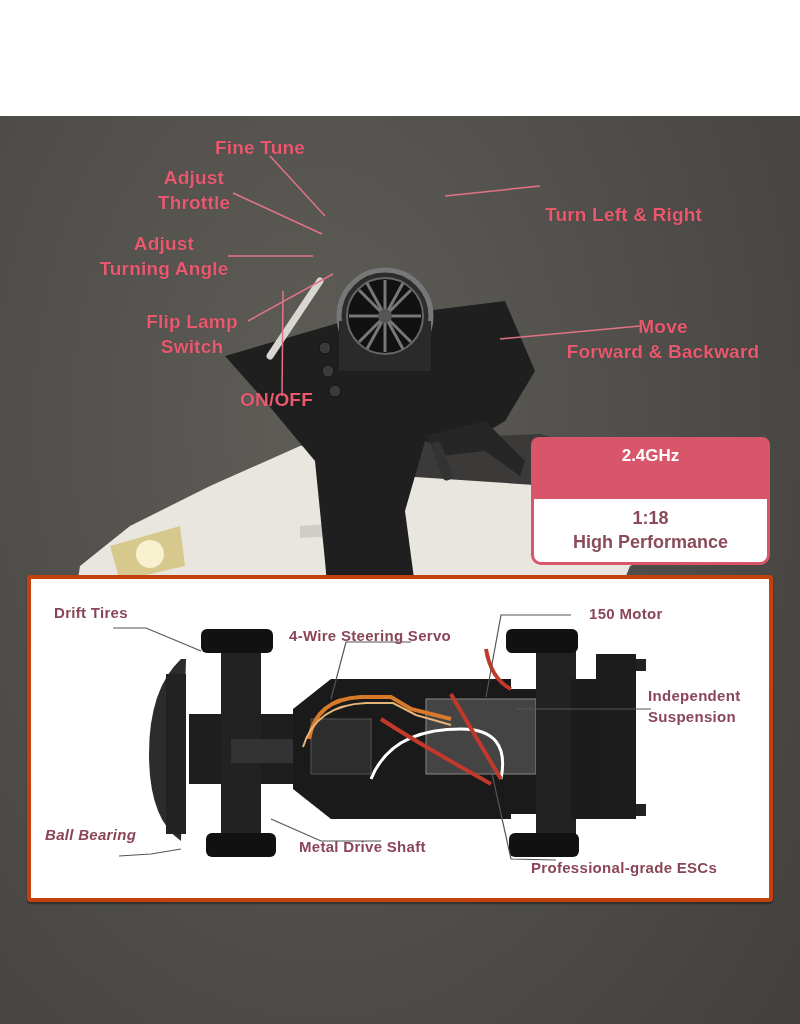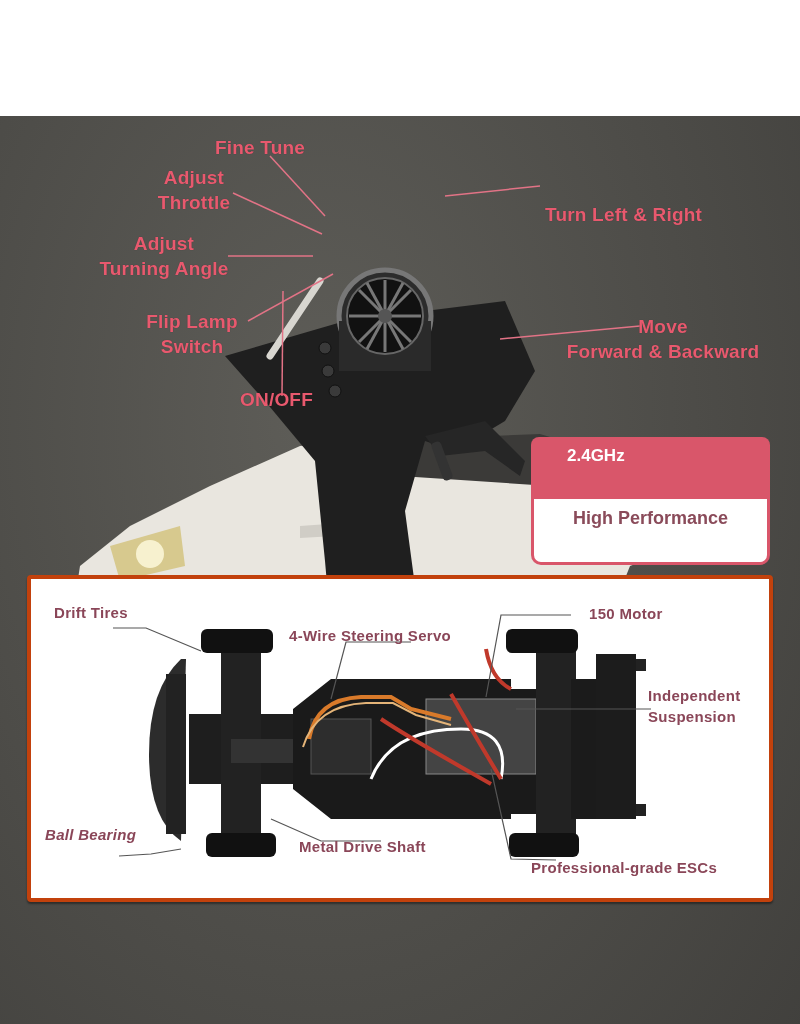--- a/index.html
+++ b/index.html
@@ -27,21 +27,21 @@
     line-height: 24px; text-align: center; letter-spacing: 0.2px;
     text-shadow: 0 0 1px rgba(0,0,0,0.3);
     white-space: nowrap;
   }
   .leaders { position: absolute; left: 0; top: 0; width: 800px; height: 800px; pointer-events: none; }
 
   .badge-red {
     position: absolute; left: 531px; top: 437px; width: 239px; height: 62px;
     background: #d9566a; border-radius: 8px 8px 0 0;
     color: #fff; font-weight: bold; font-size: 17px; line-height: 23px;
-    padding-top: 7px; padding-left: 36px;
+    text-align: center; padding-top: 7px;
   }
   .badge-white {
     position: absolute; left: 531px; top: 499px; width: 239px; height: 66px;
     background: #ffffff; border: 3px solid #d9566a; border-top: none; border-radius: 0 0 10px 10px;
     color: #8a4b5a; font-weight: bold; font-size: 18px; line-height: 24px;
     text-align: center; padding-top: 7px;
   }
 
   .chassis-panel {
     position: absolute; left: 27px; top: 575px; width: 746px; height: 327px;
@@ -126,20 +126,21 @@
   <div class="callout" style="left:240px; top:272px;">ON/OFF</div>
   <div class="callout" style="left:545px; top:60px;margin-top:27px;">Turn Left &amp; Right</div>
   <div class="callout" style="left:552px; top:224px; width:222px;">Forward &amp; Backward</div>
   <div class="callout" style="left:552px; top:199px; width:222px;">Move</div>
 </div>
 
 <div class="badge-red">
   <div>2.4GHz</div>
 </div>
 <div class="badge-white">
+  <div>1:18</div>
   <div>High Performance</div>
 </div>
 
 <div class="chassis-panel">
   <svg class="chassis" viewBox="0 0 738 319">
 
     <path d="M150 80 Q118 110 118 175 Q118 240 150 262 L155 80 Z" fill="#2c2c2c"></path>
     <rect x="135" y="95" width="20" height="160" fill="#222"></rect>
 
     <rect x="158" y="135" width="110" height="70" fill="#1e1e1e"></rect>

